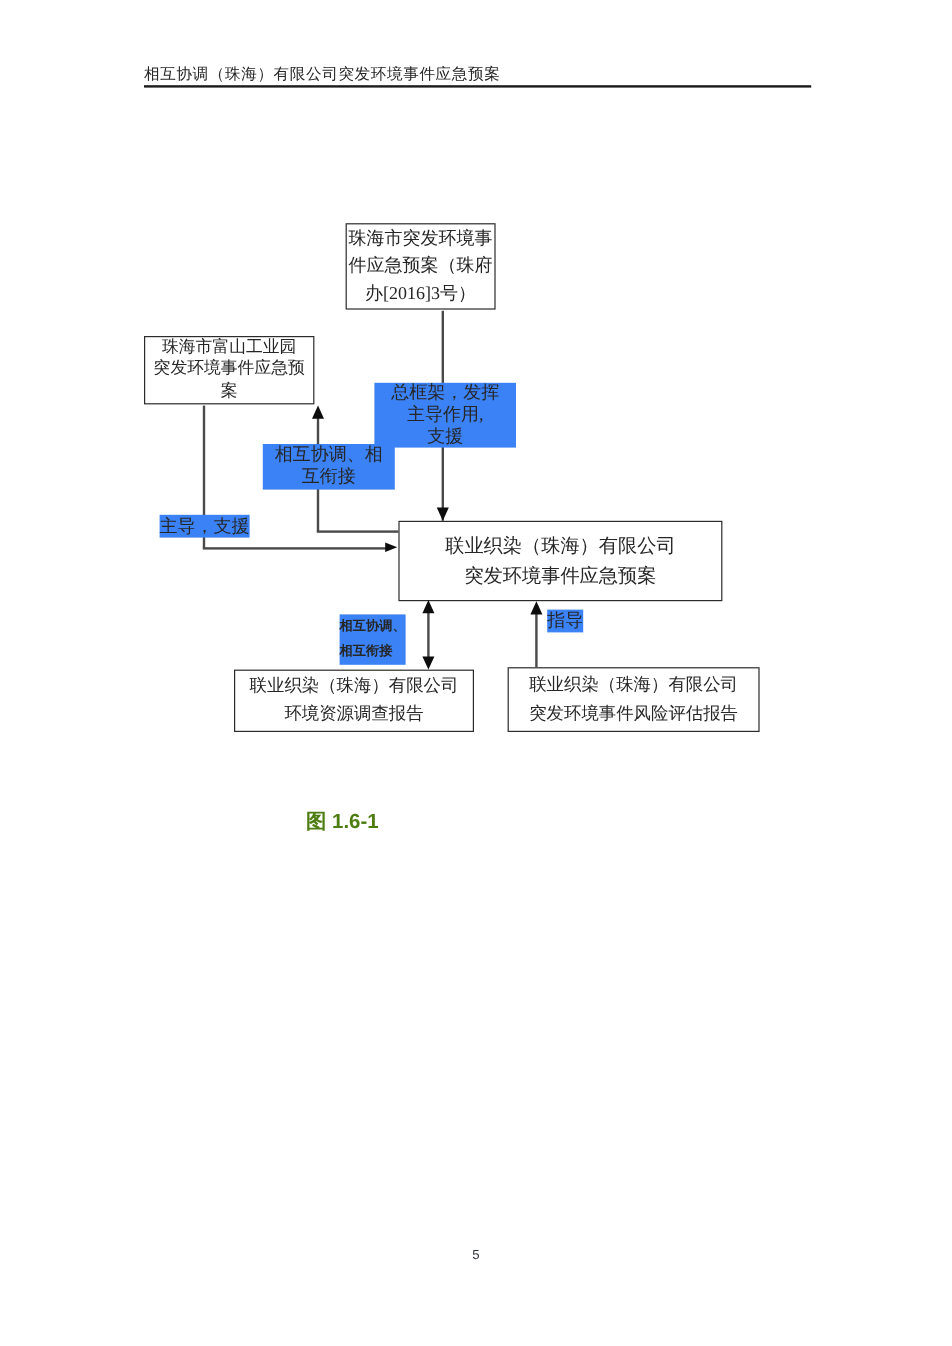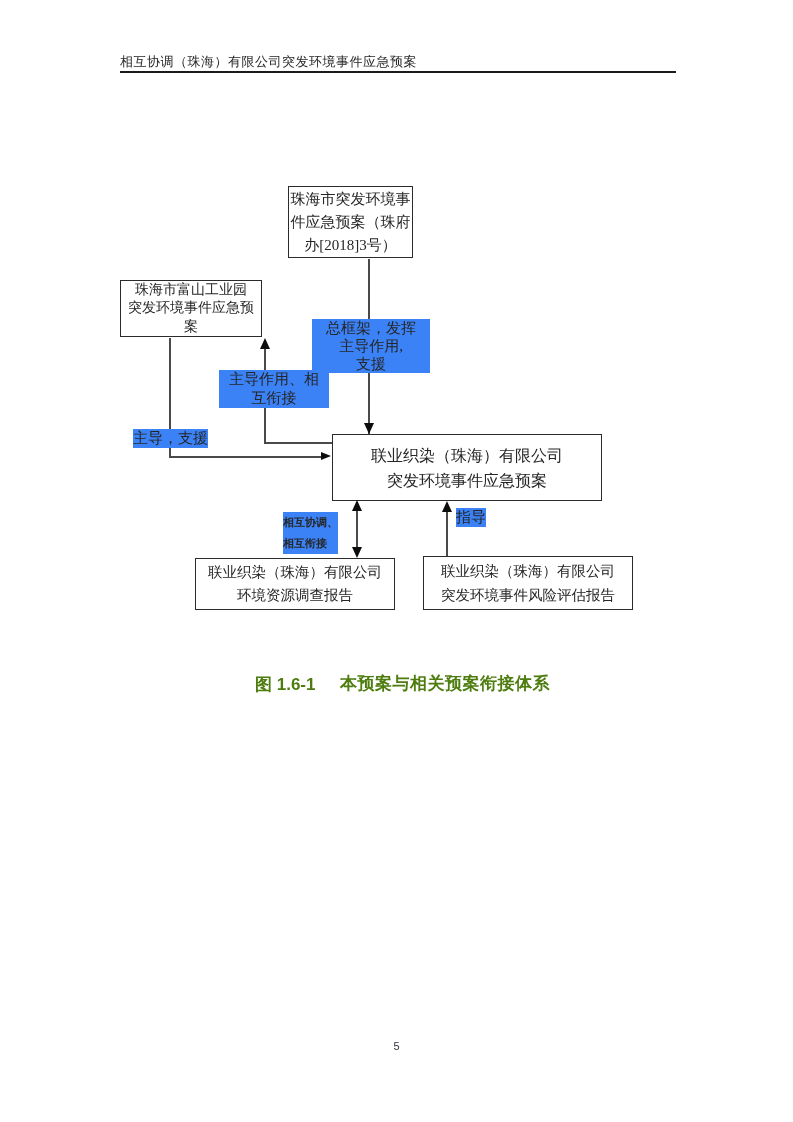--- a/index.html
+++ b/index.html
@@ -78,21 +78,21 @@
 
 <div class="page">
 
   <div class="hdr-title">相互协调（珠海）有限公司突发环境事件应急预案</div>
   <div class="hdr-rule"></div>
 
   <div>
 
     <div class="fbox b-top">珠海市突发环境事
 件应急预案（珠府
-办[2018]3号）</div>
+办[2016]3号）</div>
     <div class="fbox b-left">珠海市富山工业园
 突发环境事件应急预
 案</div>
     <div class="fbox b-center">联业织染（珠海）有限公司
 突发环境事件应急预案</div>
     <div class="fbox b-bl">联业织染（珠海）有限公司
 环境资源调查报告</div>
     <div class="fbox b-br">联业织染（珠海）有限公司
 突发环境事件风险评估报告</div>
 
@@ -103,35 +103,34 @@
 支援</div>
 
     <div class="ln ln-a-v"></div>
     <div class="ln ln-a-h"></div>
     <div class="ah ah-right ah-into-center"></div>
     <div class="clbl l-lead">主导，支援</div>
 
     <div class="ln ln-b-v"></div>
     <div class="ln ln-b-h"></div>
     <div class="ah ah-up ah-into-left"></div>
-    <div class="clbl l-coord-up">主导作用、相
+    <div class="clbl l-coord-up">相互协调、相
 互衔接</div>
 
     <div class="ln ln-dbl"></div>
     <div class="ah ah-up ah-dbl-top"></div>
     <div class="ah ah-down ah-dbl-bot"></div>
     <div class="clbl l-coord-low">相互协调、
 相互衔接</div>
 
     <div class="ln ln-guide"></div>
     <div class="ah ah-up ah-guide-top"></div>
     <div class="clbl l-guide">指导</div>
 
   </div>
 
   <div class="caption">
     <span class="cap-num">图 1.6-1</span>
-    <span class="cap-title">本预案与相关预案衔接体系</span>
   </div>
 
   <div class="pageno">5</div>
 
 </div>
 
 </body></html>

